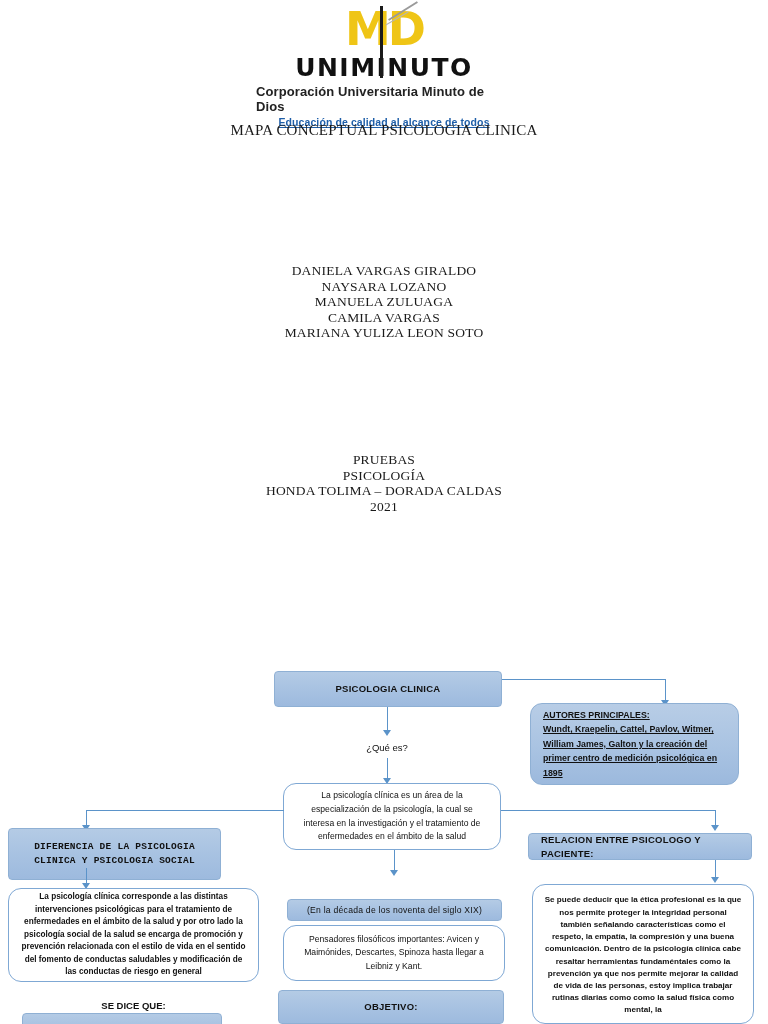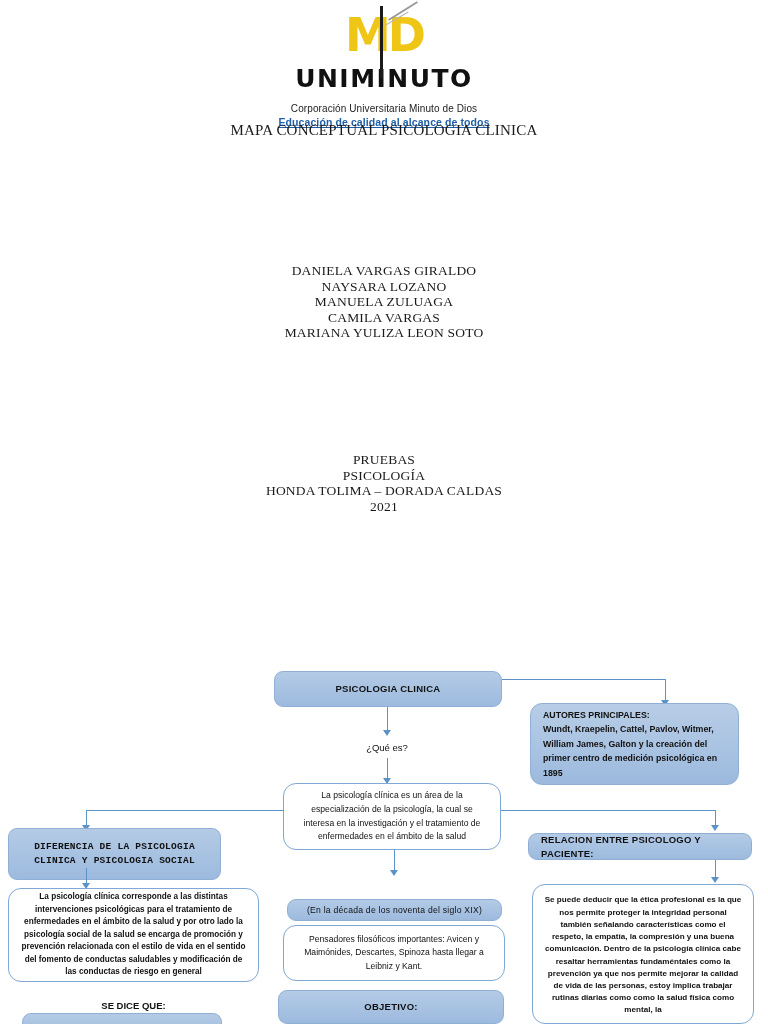--- a/index.html
+++ b/index.html
@@ -37,21 +37,21 @@
     position:absolute; z-index:2; left:50%; top:14px;
     width:26px; height:1px; background:#b5b5b5; transform:rotate(-30deg);
   }
   .logo-name{
     font-family:"DejaVu Sans", sans-serif;
     font-weight:bold; font-size:25px; letter-spacing:1.5px;
     color:#111; line-height:1; margin-top:1px;
   }
   .logo-sub{
     font-family:"Liberation Sans", sans-serif;
-    font-size:10px; color:#222; margin-top:12px; letter-spacing:0.1px;
+    font-size:13px; color:#222; margin-top:4px; letter-spacing:0.1px;font-weight:bold;
   }
   .logo-tag{
     font-family:"Liberation Sans", sans-serif;
     font-size:10.5px; font-weight:bold; color:#1F5FA9;
     text-decoration:underline; margin-top:2px; letter-spacing:0.1px;
   }
   .cover-title{
     position:absolute; left:0; top:122px; width:768px; text-align:center;
     font-family:"Liberation Serif", serif; font-size:15px; color:#1a1a1a;
     letter-spacing:0.2px;
@@ -69,21 +69,21 @@
   .node{
     position:absolute; box-sizing:border-box;
     display:flex; align-items:center; justify-content:center;
     text-align:center;
     font-family:"Liberation Sans", sans-serif;
     color:#111;
   }
   .hdr{
     background:linear-gradient(180deg,#b4cbe5 0%,#a9c3e2 45%,#9dbade 100%);
     border:1px solid #8FB0D4;
-    border-radius:9px;
+    border-radius:4px;
     font-size:9.5px; font-weight:bold; letter-spacing:0.25px;
     line-height:14px;
     padding:4px 10px;
   }
   .hdr.left-align{justify-content:center; text-align:left;}
   .body-box{
     background:#ffffff;
     border:1.2px solid #7FA8D4;
     border-radius:13px;
     font-size:8.6px; line-height:13.6px;
@@ -156,21 +156,21 @@
   <div class="ln vln" style="left:665px; top:679px; height:23px;"></div>
   <div class="arrow" style="left:661px; top:700px;"></div>
 
   <div class="ln vln" style="left:387px; top:707px; height:26px;"></div>
   <div class="arrow" style="left:383px; top:730px;"></div>
   <div class="plain" style="left:337px; top:742px; width:100px;">¿Qué es?</div>
 
   <div class="ln vln" style="left:387px; top:758px; height:24px;"></div>
   <div class="arrow" style="left:383px; top:778px;"></div>
 
-  <div class="node body-box autores" style="left:530px; top:703px; width:209px; height:82px; border-radius:12px; background:linear-gradient(180deg,#b8cde6 0%,#a9c3e2 55%,#9cb9dd 100%); border:1px solid #8FB0D4;">
+  <div class="node body-box autores" style="left:530px; top:703px; width:209px; height:82px; border-radius:12px; background:linear-gradient(180deg,#b8cde6 0%,#a9c3e2 55%,#9cb9dd 100%); border:1px solid #8FB0D4;text-decoration:underline;">
     <div>AUTORES PRINCIPALES:</div>
     <div class="gap"></div>
     <div>Wundt, Kraepelin, Cattel, Pavlov, Witmer, William James, Galton y la creación del primer centro de medición psicológica en 1895</div>
   </div>
 
   <div class="node body-box" style="left:283px; top:783px; width:218px; height:67px;">
     <span>La psicología clínica es un área de la especialización de la psicología, la cual se interesa en la investigación y el tratamiento de enfermedades en el ámbito de la salud</span>
   </div>
 
   <div class="ln hln" style="left:86px; top:810px; width:198px;"></div>

